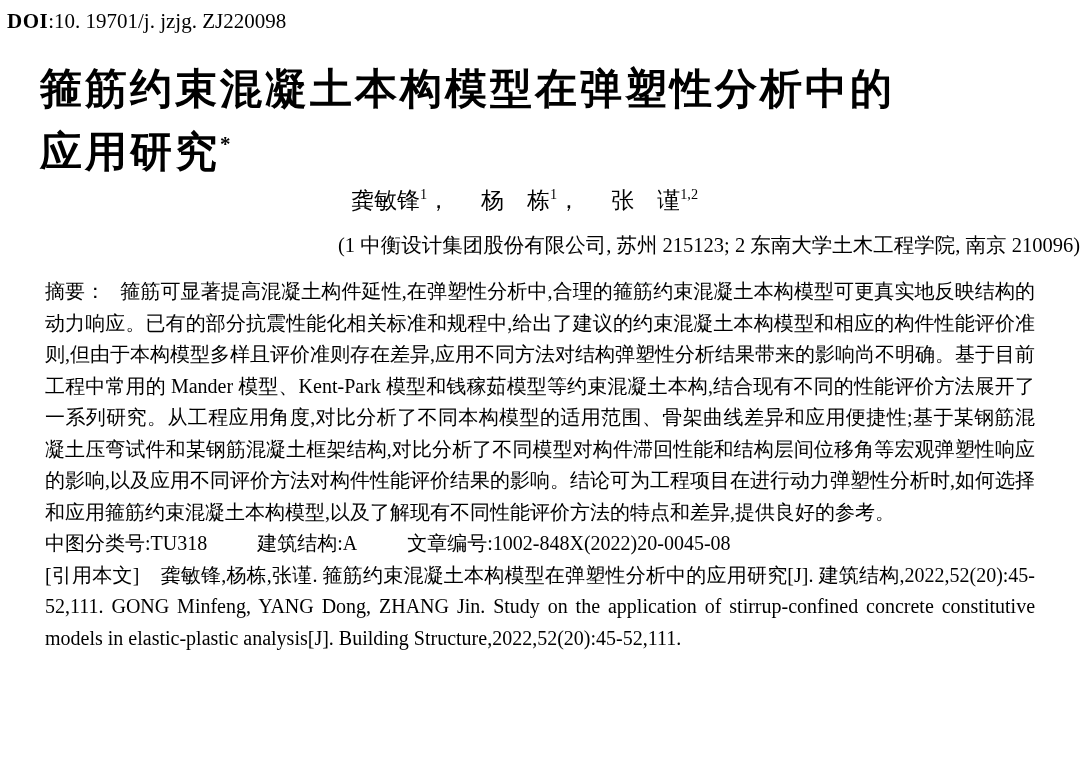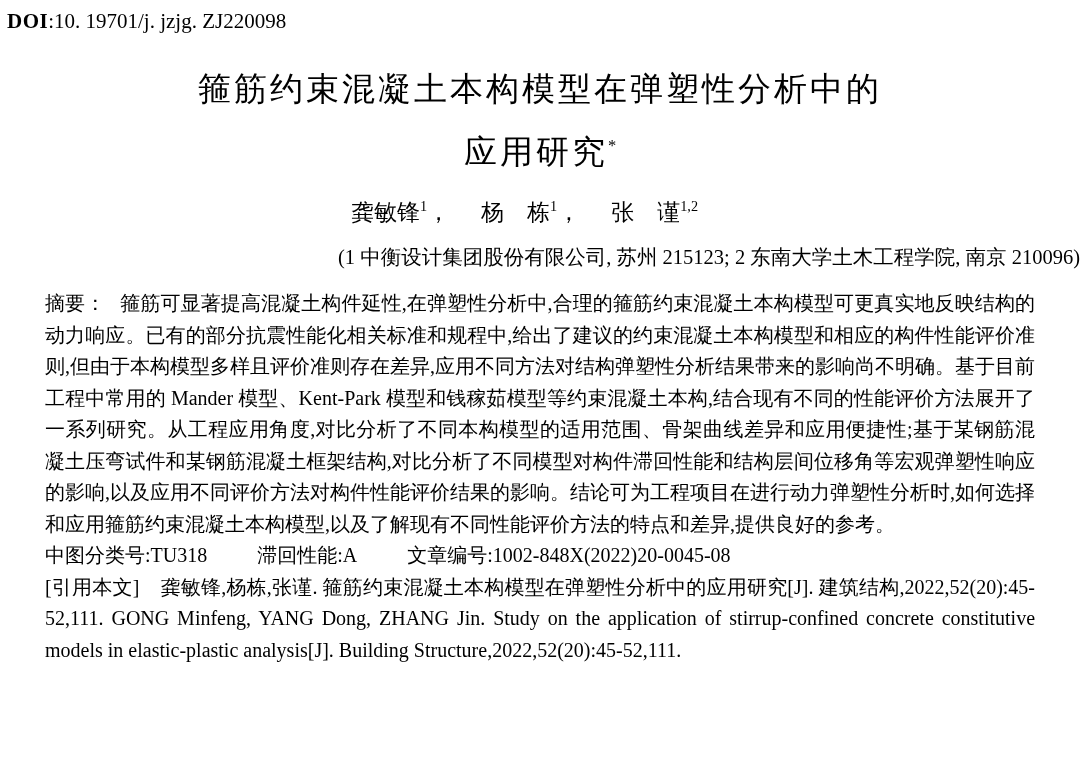--- a/index.html
+++ b/index.html
@@ -9,30 +9,29 @@
     font-family:"Liberation Serif","DejaVu Serif",serif;
     overflow:hidden;
   }
   .page{position:relative;width:1080px;height:757px;background:#fff;}
 
   .doi-line{margin:8px 12px 0 7px;font-size:21px;line-height:26px;}
   .doi-line b{font-weight:bold;letter-spacing:0.5px;}
 
   .paper-title{
     margin:24px 40px 0;
-    text-align:center;
-    font-size:33px;
-    font-weight:normal;
+    font-size:42px;
+    font-weight:bold;
     line-height:63px;
     letter-spacing:3px;
   }
   .paper-title .tline{display:block;}
   .paper-title sup{font-size:0.5em;vertical-align:super;line-height:0;letter-spacing:0;}
 
-  .authors-line{margin-top:12px;text-align:center;font-size:23px;line-height:34px;}
+  .authors-line{text-align:center;font-size:23px;line-height:34px;}
   .authors-line sup{font-size:0.62em;vertical-align:super;line-height:0;}
   .authors-line .sep{margin-right:1.35em;}
 
   .affiliation-line{margin-top:11px;text-align:right;font-size:20.5px;line-height:32px;}
 
   .body-block{margin:15px 45px 0;font-size:20px;line-height:31.5px;}
   .body-block p{margin:0;padding:0;text-align:justify;}
   .lbl{font-weight:normal;}
   .abstract-par .lbl{margin-right:0.75em;}
   .keywords-par .lbl{margin-right:0.9em;}
@@ -57,19 +56,19 @@
     <span class="author"><span>龚敏锋</span><sup>1</sup><span class="sep">，</span></span><span class="author"><span>杨　栋</span><sup>1</sup><span class="sep">，</span></span><span class="author"><span>张　谨</span><sup>1,2</sup><span class="sep"></span></span>
   </div>
 
   <div class="affiliation-line">(1 中衡设计集团股份有限公司, 苏州 215123; 2 东南大学土木工程学院, 南京 210096)</div>
 
   <div class="body-block">
 
     <p class="abstract-par"><b class="lbl">摘要：</b><span>箍筋可显著提高混凝土构件延性,在弹塑性分析中,合理的箍筋约束混凝土本构模型可更真实地反映结构的动力响应。已有的部分抗震性能化相关标准和规程中,给出了建议的约束混凝土本构模型和相应的构件性能评价准则,但由于本构模型多样且评价准则存在差异,应用不同方法对结构弹塑性分析结果带来的影响尚不明确。基于目前工程中常用的 Mander 模型、Kent-Park 模型和钱稼茹模型等约束混凝土本构,结合现有不同的性能评价方法展开了一系列研究。从工程应用角度,对比分析了不同本构模型的适用范围、骨架曲线差异和应用便捷性;基于某钢筋混凝土压弯试件和某钢筋混凝土框架结构,对比分析了不同模型对构件滞回性能和结构层间位移角等宏观弹塑性响应的影响,以及应用不同评价方法对构件性能评价结果的影响。结论可为工程项目在进行动力弹塑性分析时,如何选择和应用箍筋约束混凝土本构模型,以及了解现有不同性能评价方法的特点和差异,提供良好的参考。</span></p>
 
 
-    <p class="meta-par"><span class="meta-item"><b class="lbl">中图分类号:</b><span>TU318</span></span><span class="meta-item"><b class="lbl">滞回性能:</b><span>A</span></span><span class="meta-item"><b class="lbl">文章编号:</b><span>1002-848X(2022)20-0045-08</span></span></p>
+    <p class="meta-par"><span class="meta-item"><b class="lbl">中图分类号:</b><span>TU318</span></span><span class="meta-item"><b class="lbl">建筑结构:</b><span>A</span></span><span class="meta-item"><b class="lbl">文章编号:</b><span>1002-848X(2022)20-0045-08</span></span></p>
 
     <p class="citation-par"><b class="lbl cite-lbl">[引用本文]</b><span>龚敏锋,杨栋,张谨. 箍筋约束混凝土本构模型在弹塑性分析中的应用研究[J]. 建筑结构,2022,52(20):45-52,111.</span> <span>GONG Minfeng, YANG Dong, ZHANG Jin. Study on the application of stirrup-confined concrete constitutive models in elastic-plastic analysis[J]. Building Structure,2022,52(20):45-52,111.</span></p>
 
   </div>
 
 </div>
 
 </body></html>

